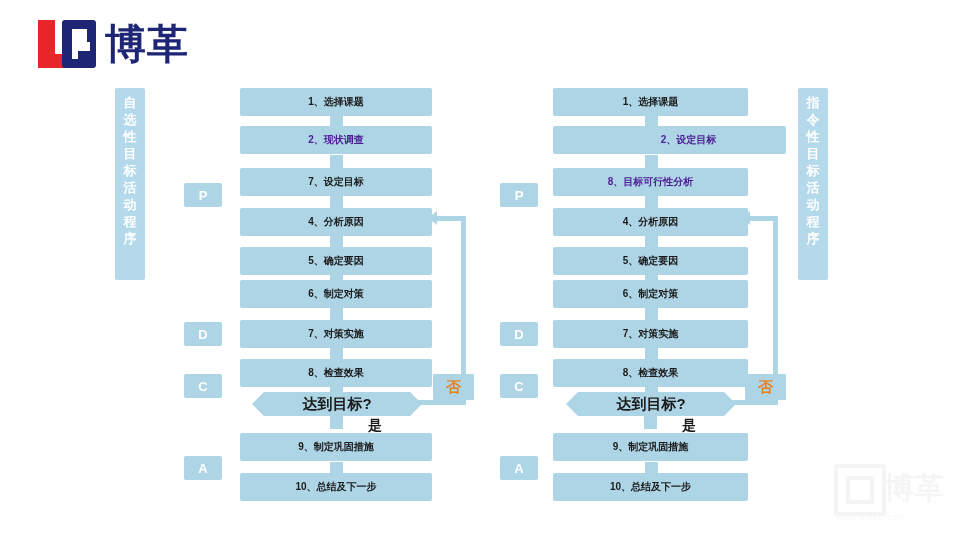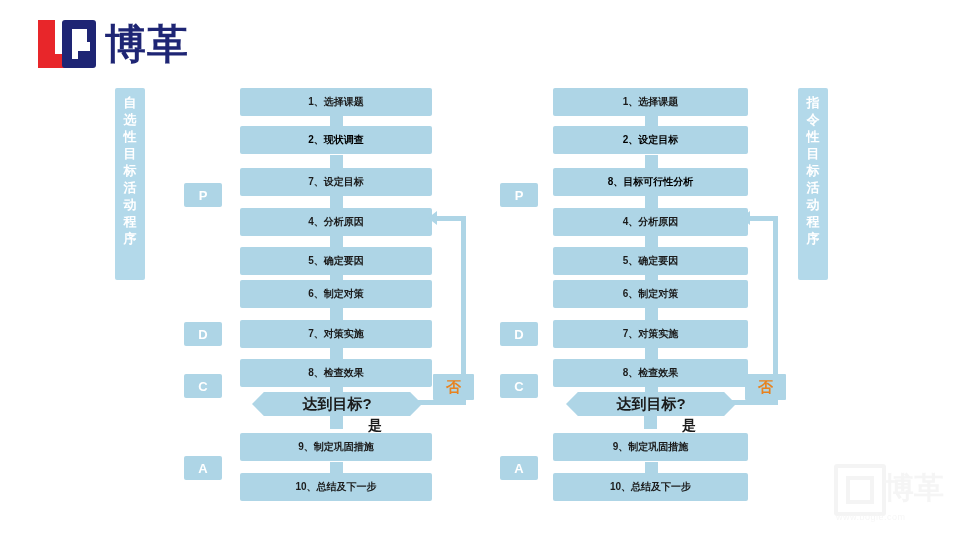--- a/index.html
+++ b/index.html
@@ -44,21 +44,21 @@
     color:#ffffff;font-size:13px;font-weight:bold;
     display:flex;align-items:center;justify-content:center;
   }
 
   
   .fbox{
     position:absolute;height:28px;background:#aed5e6;border-radius:2px;
     display:flex;align-items:center;justify-content:center;
     font-size:10px;font-weight:bold;color:#1b1b1b;white-space:nowrap;
   }
-  .fbox.hl{color:#000000;}
+  .fbox.hl{color:#4c1d95;}
 
   
   .conn{position:absolute;width:13px;height:13px;background:#aed5e6;}
 
   
   .diamond{
     position:absolute;height:24px;background:#aed5e6;
     clip-path:polygon(0% 50%, 7% 0%, 93% 0%, 100% 50%, 93% 100%, 7% 100%);
     display:flex;align-items:center;justify-content:center;
     font-size:15px;font-weight:bold;color:#1b1b1b;
@@ -164,21 +164,21 @@
     </div>
 
   <div class="pdca" style="left:500px;top:183px;" id="rp0">P</div>
   <div class="pdca" style="left:500px;top:322px;" id="rp1">D</div>
   <div class="pdca" style="left:500px;top:374px;" id="rp2">C</div>
   <div class="pdca" style="left:500px;top:456px;" id="rp3">A</div>
 
   <div id="right-steps">
       <div class="fbox" style="left: 553px; top: 88px; width: 195px;">1、选择课题</div>
       <div class="conn" style="left: 644.5px; top: 115px;"></div>
-      <div class="fbox hl" style="left: 553px; top: 126px; width: 195px;">2、设定目标</div>
+      <div class="fbox hl" style="left: 553px; top: 126px; width: 195px; padding-left: 38px;">2、设定目标</div>
       <div class="conn" style="left: 644.5px; top: 155px;"></div>
       <div class="fbox hl" style="left: 553px; top: 168px; width: 195px;">8、目标可行性分析</div>
       <div class="conn" style="left: 644.5px; top: 196px;"></div>
       <div class="fbox" style="left: 553px; top: 208px; width: 195px;">4、分析原因</div>
       <div class="conn" style="left: 644.5px; top: 235.5px;"></div>
       <div class="fbox" style="left: 553px; top: 247px; width: 195px;">5、确定要因</div>
       <div class="conn" style="left: 644.5px; top: 271.5px;"></div>
       <div class="fbox" style="left: 553px; top: 280px; width: 195px;">6、制定对策</div>
       <div class="conn" style="left: 644.5px; top: 308px;"></div>
       <div class="fbox" style="left: 553px; top: 320px; width: 195px;">7、对策实施</div>

